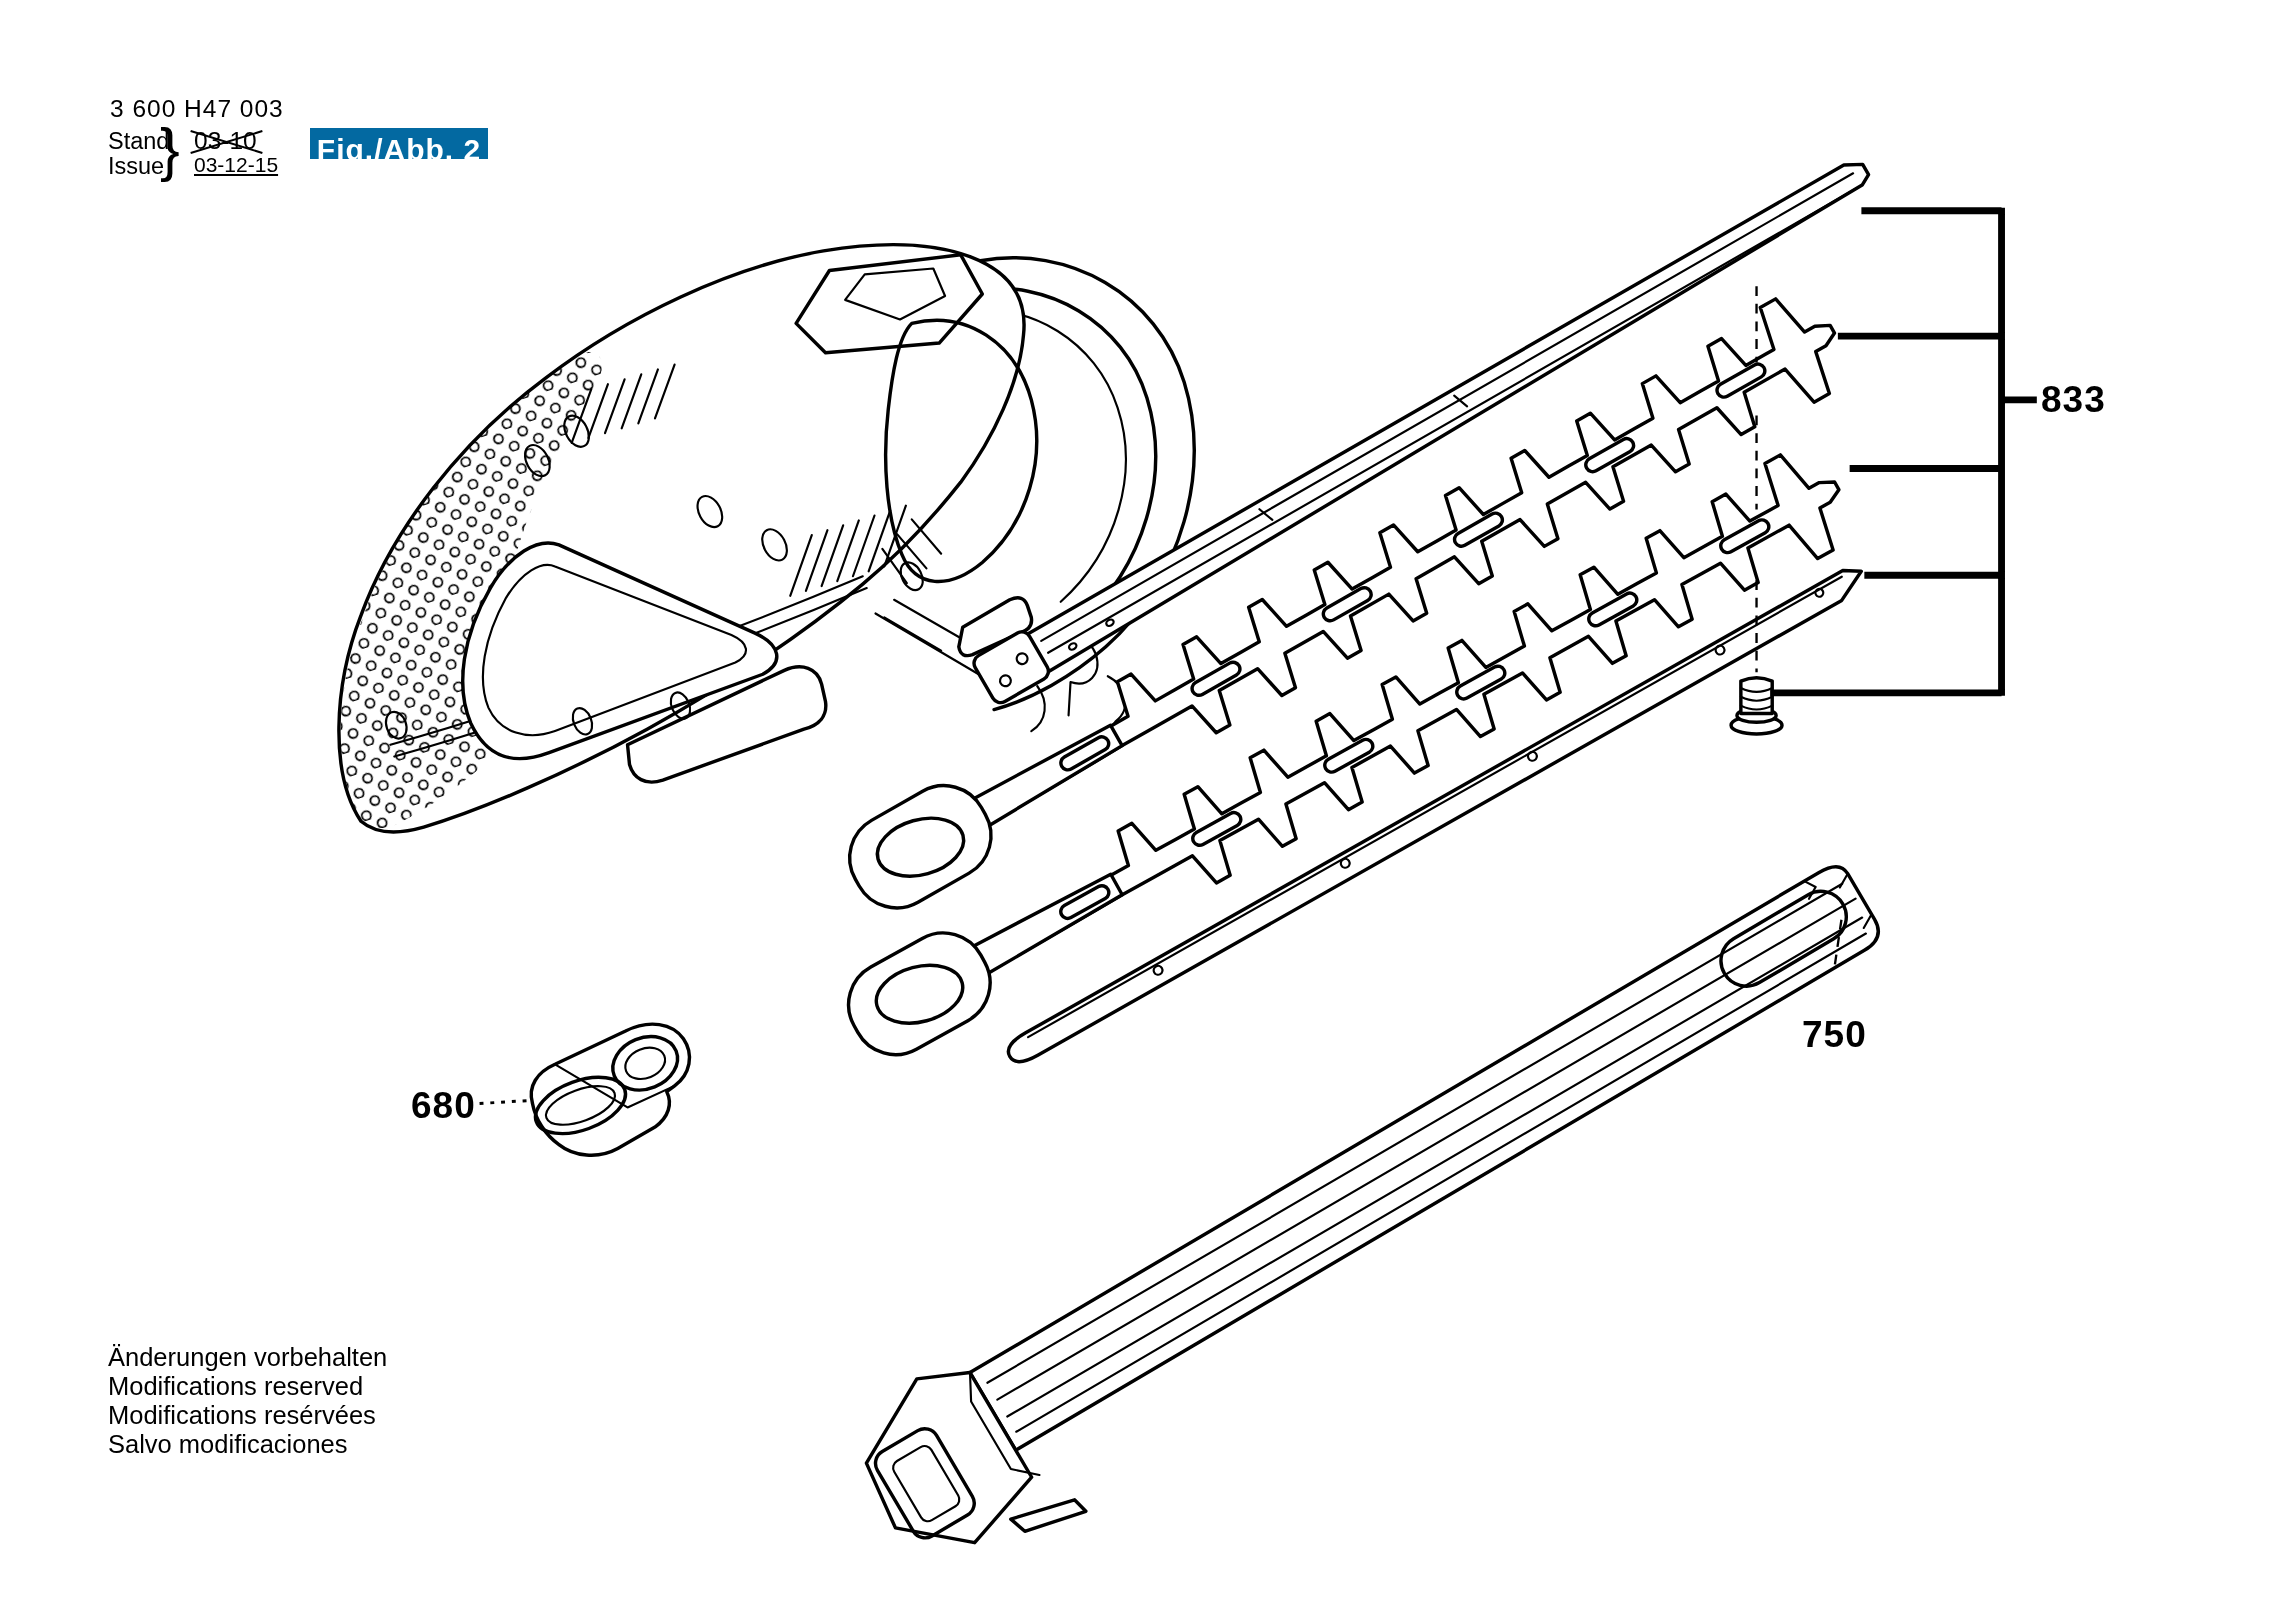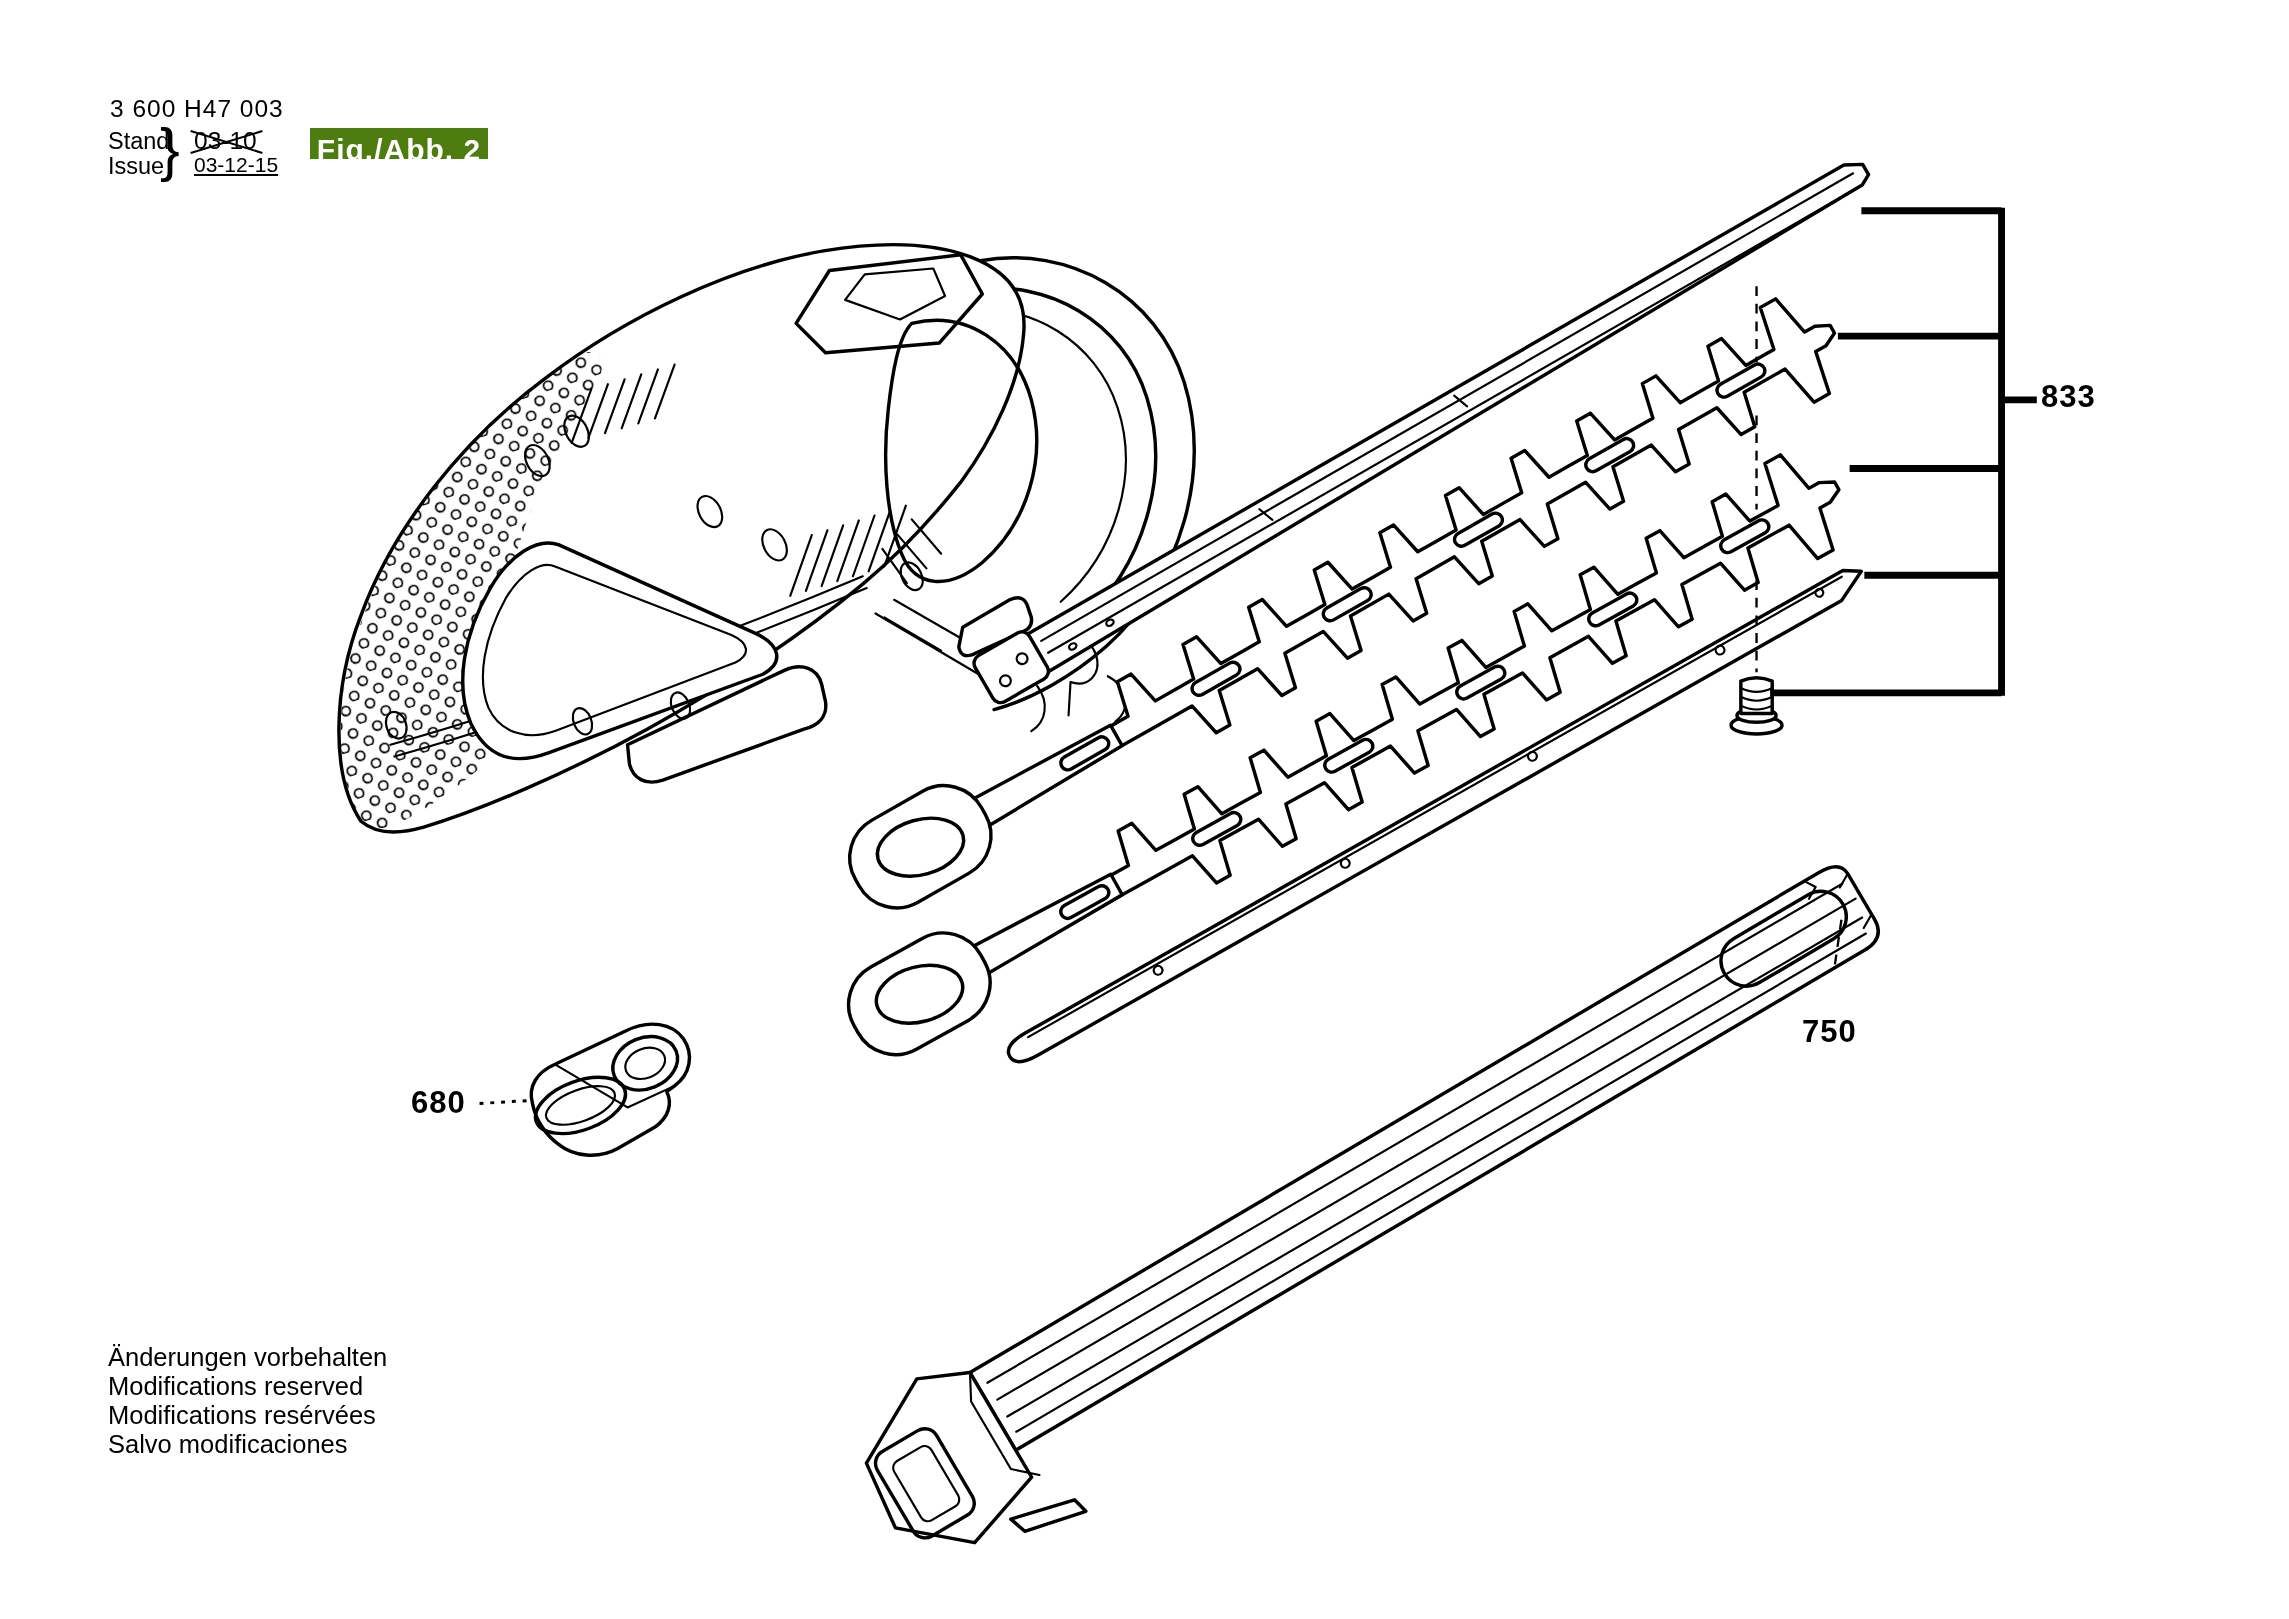--- a/index.html
+++ b/index.html
@@ -27,24 +27,24 @@
   .rev-new     { left:194px; top:153px; font-size:21px;text-decoration:underline; }
   .strike      { position:relative; display:inline-block; }
   .strike::before, .strike::after {
     content:""; position:absolute; left:-8%; right:-12%; top:50%;
     border-top:2.9px solid #000;
   }
   .strike::before { transform:rotate(17deg); }
   .strike::after  { transform:rotate(-17deg); }
   .fig-badge {
     left:310px; top:128px; width:178px; height:31px;
-    background:#4d7c0f; color:#fff; font-size:30px; font-weight:bold;
+    background:#0369a1; color:#fff; font-size:30px; font-weight:bold;
     text-align:center; line-height:44px; letter-spacing:1px;
   }
-  .callout { font-size:31px; font-weight:bold; letter-spacing:1px;text-align:right; }
+  .callout { font-size:37px; font-weight:bold; letter-spacing:1px;text-align:right; }
   .co-833 { left:2041px; top:379px; }
   .co-750 { left:1802px; top:966px;margin-top:48px; }
   .co-680 { left:411px;  top:1085px; }
   .footer { left:108px; top:1343px; font-size:25.5px; line-height:29px; }
   .footer div { white-space:nowrap; }
 </style>
 </head>
 <body>
 
 <div class="page">

